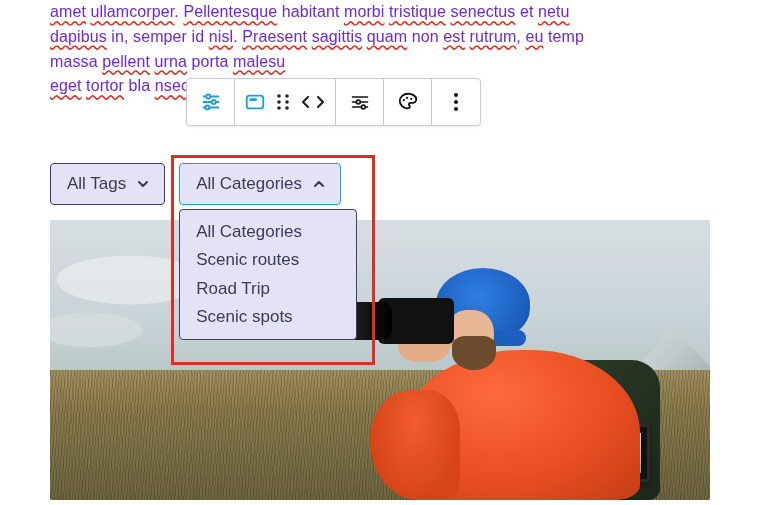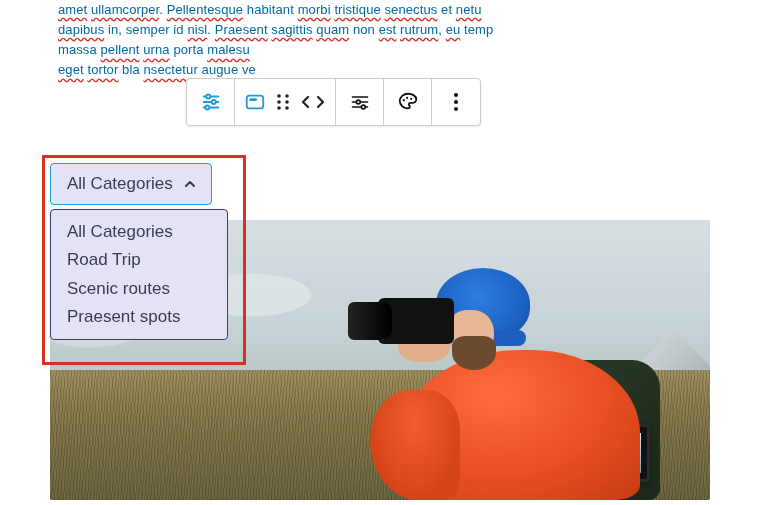--- a/index.html
+++ b/index.html
@@ -8,25 +8,24 @@
     background: #fff;
     width: 760px;
     height: 505px;
     overflow: hidden;
     position: relative;
   }
 
   
   .text-area {
     padding: 0 50px;
-    font-size: 13px;
+    font-size: 16px;
     line-height: 1.55;
-    color: #0369a1;
+    color: #6d28d9;
     letter-spacing: 0.1px;
-    margin-left: 8px;
   }
   .sp {
     text-decoration: underline wavy #d93025;
     text-decoration-skip-ink: none;
     text-underline-offset: 3px;
   }
 
   
   .block-toolbar {
     position: absolute;
@@ -271,35 +270,45 @@
   <div class="tb-cell">
     <svg width="6" height="20" viewBox="0 0 6 20" fill="#111">
       <circle cx="3" cy="3" r="2"></circle>
         <circle cx="3" cy="10" r="2"></circle>
         <circle cx="3" cy="17" r="2"></circle>
     </svg>
   </div>
 </div>
 
 <div class="filter-row">
+  <div class="filter-wrap">
+    <div class="filter-btn">
+      <span>All Tags</span>
+      <span class="chev">
+        <svg width="14" height="14" viewBox="0 0 14 14" fill="none" stroke="#3a3a5a" stroke-width="2" stroke-linecap="round" stroke-linejoin="round">
+            <polyline points="3,5 7,9 11,5"></polyline>
+          </svg>
+      </span>
+    </div>
+  </div>
 
   <div class="filter-wrap highlight">
     <div class="filter-btn active">
       <span>All Categories</span>
       <span class="chev">
         <svg width="14" height="14" viewBox="0 0 14 14" fill="none" stroke="#3a3a5a" stroke-width="2" stroke-linecap="round" stroke-linejoin="round">
             <polyline points="3,9 7,5 11,9"></polyline>
           </svg>
       </span>
     </div>
     <div class="dropdown" id="cat-dd">
         <div class="dropdown-item">All Categories</div>
+        <div class="dropdown-item">Scenic routes</div>
         <div class="dropdown-item">Road Trip</div>
-        <div class="dropdown-item">Scenic routes</div>
-        <div class="dropdown-item">Praesent spots</div>
+        <div class="dropdown-item">Scenic spots</div>
       </div>
   </div>
 
 </div>
 
 <div class="image-block">
   <div class="sky"></div>
   <div class="clouds"></div>
   <div class="mountain"></div>
   <div class="field"></div>

